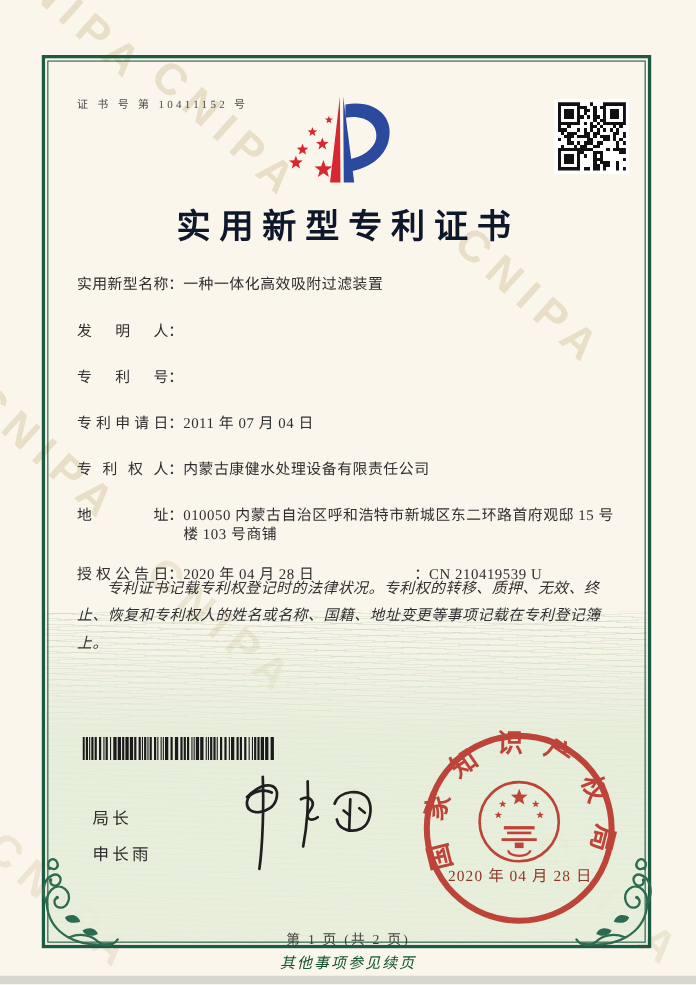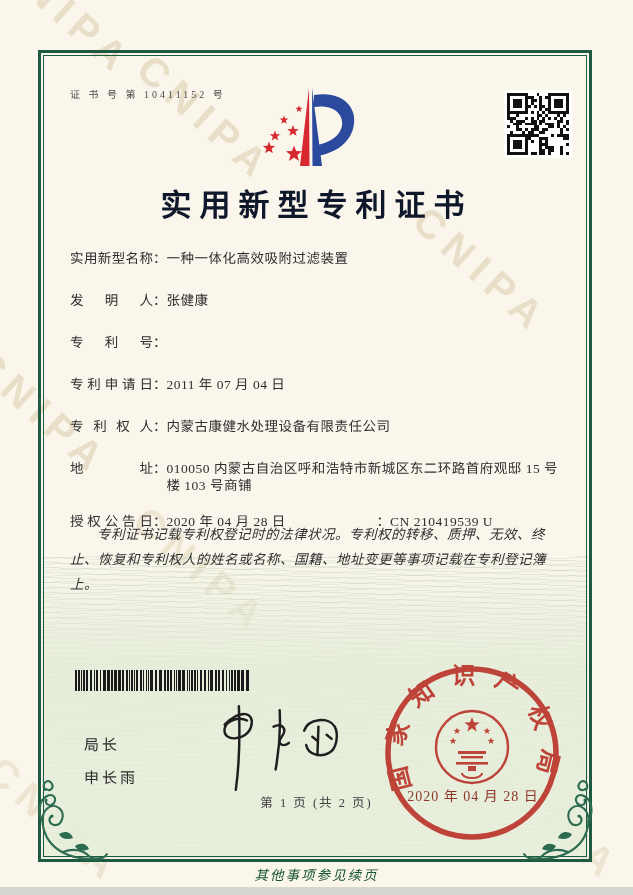--- a/index.html
+++ b/index.html
@@ -65,21 +65,21 @@
   
   .signer{position:absolute;left:84px;top:728px;font-size:15px;line-height:33px;letter-spacing:3px;color:#2b2b2b;font-family:"Liberation Sans","DejaVu Sans",sans-serif;}
   .signature{position:absolute;left:193px;top:696px;width:155px;height:102px;}
   
   .seal{position:absolute;left:382px;top:663px;width:180px;height:180px;mix-blend-mode:multiply;opacity:0.93;}
   .seal-date{
     position:absolute;left:388px;top:785px;width:170px;text-align:center;
     font-size:14px;color:#9c3a30;letter-spacing:1px;mix-blend-mode:multiply;
   }
   
-  .pagenum{position:absolute;left:0;top:792px;width:633px;text-align:center;font-size:12.5px;color:#3d3d3d;letter-spacing:2px;}
+  .pagenum{position:absolute;left:0;top:843px;width:633px;text-align:center;font-size:12.5px;color:#3d3d3d;letter-spacing:2px;}
   .note{position:absolute;left:0;top:864px;width:633px;text-align:center;font-size:13.5px;font-style:italic;color:#14532d;letter-spacing:2px;}
   .bottom-edge{position:absolute;left:0;top:887px;width:633px;height:8px;background:#d8d6d0;}
   
   .orn{position:absolute;width:82px;height:86px;}
   .orn-left{left:29px;top:776px;}
   .orn-right{left:520px;top:776px;transform:scaleX(-1);}
   .z-content{z-index:3;}
 </style>
 </head>
 <body>
@@ -348,21 +348,20 @@
 
   <div class="fields z-content">
     <div class="frow">
       <span class="flabel">实用新型名称</span>
         <span class="fcolon">：</span>
       <span class="fvalue">一种一体化高效吸附过滤装置</span>
     </div>
     <div class="frow">
       <span class="flabel">发明人</span>
         <span class="fcolon">：</span>
-      <span class="fvalue">张健康</span>
     </div>
     <div class="frow">
       <span class="flabel">专利号</span>
         <span class="fcolon">：</span>
     </div>
     <div class="frow">
       <span class="flabel">专利申请日</span>
         <span class="fcolon">：</span>
       <span class="fvalue">2011 年 07 月 04 日</span>
     </div>

